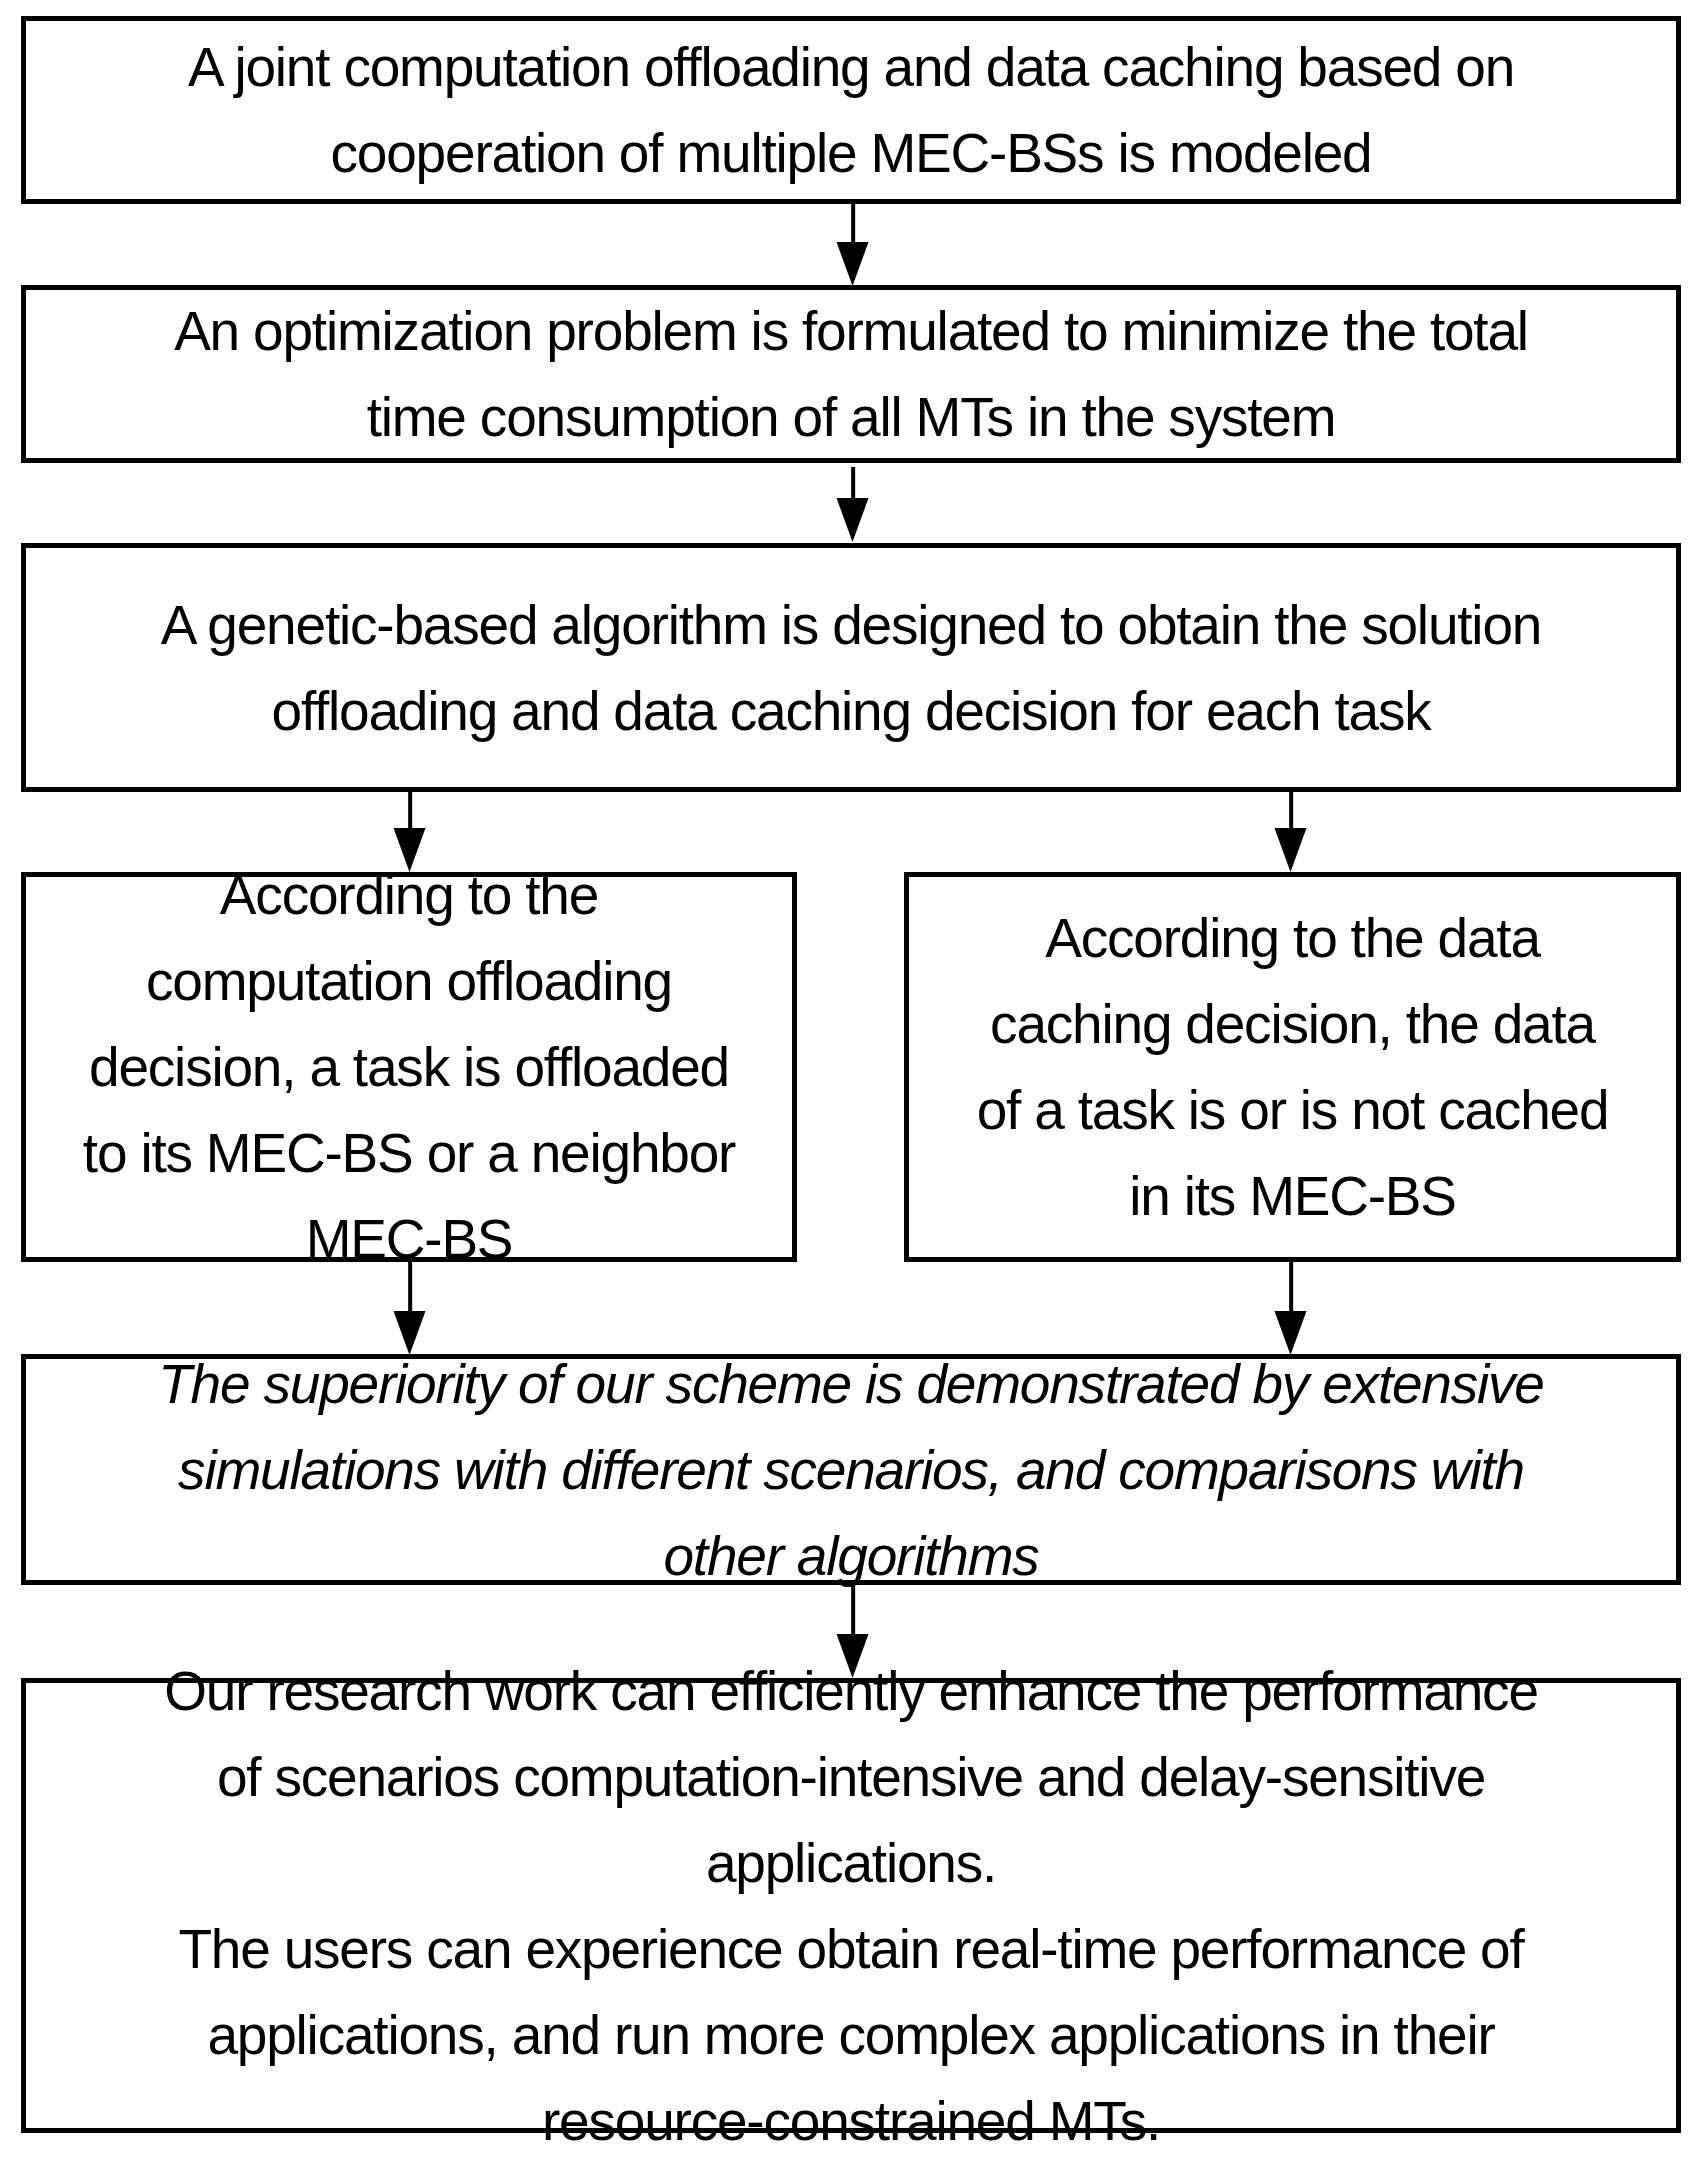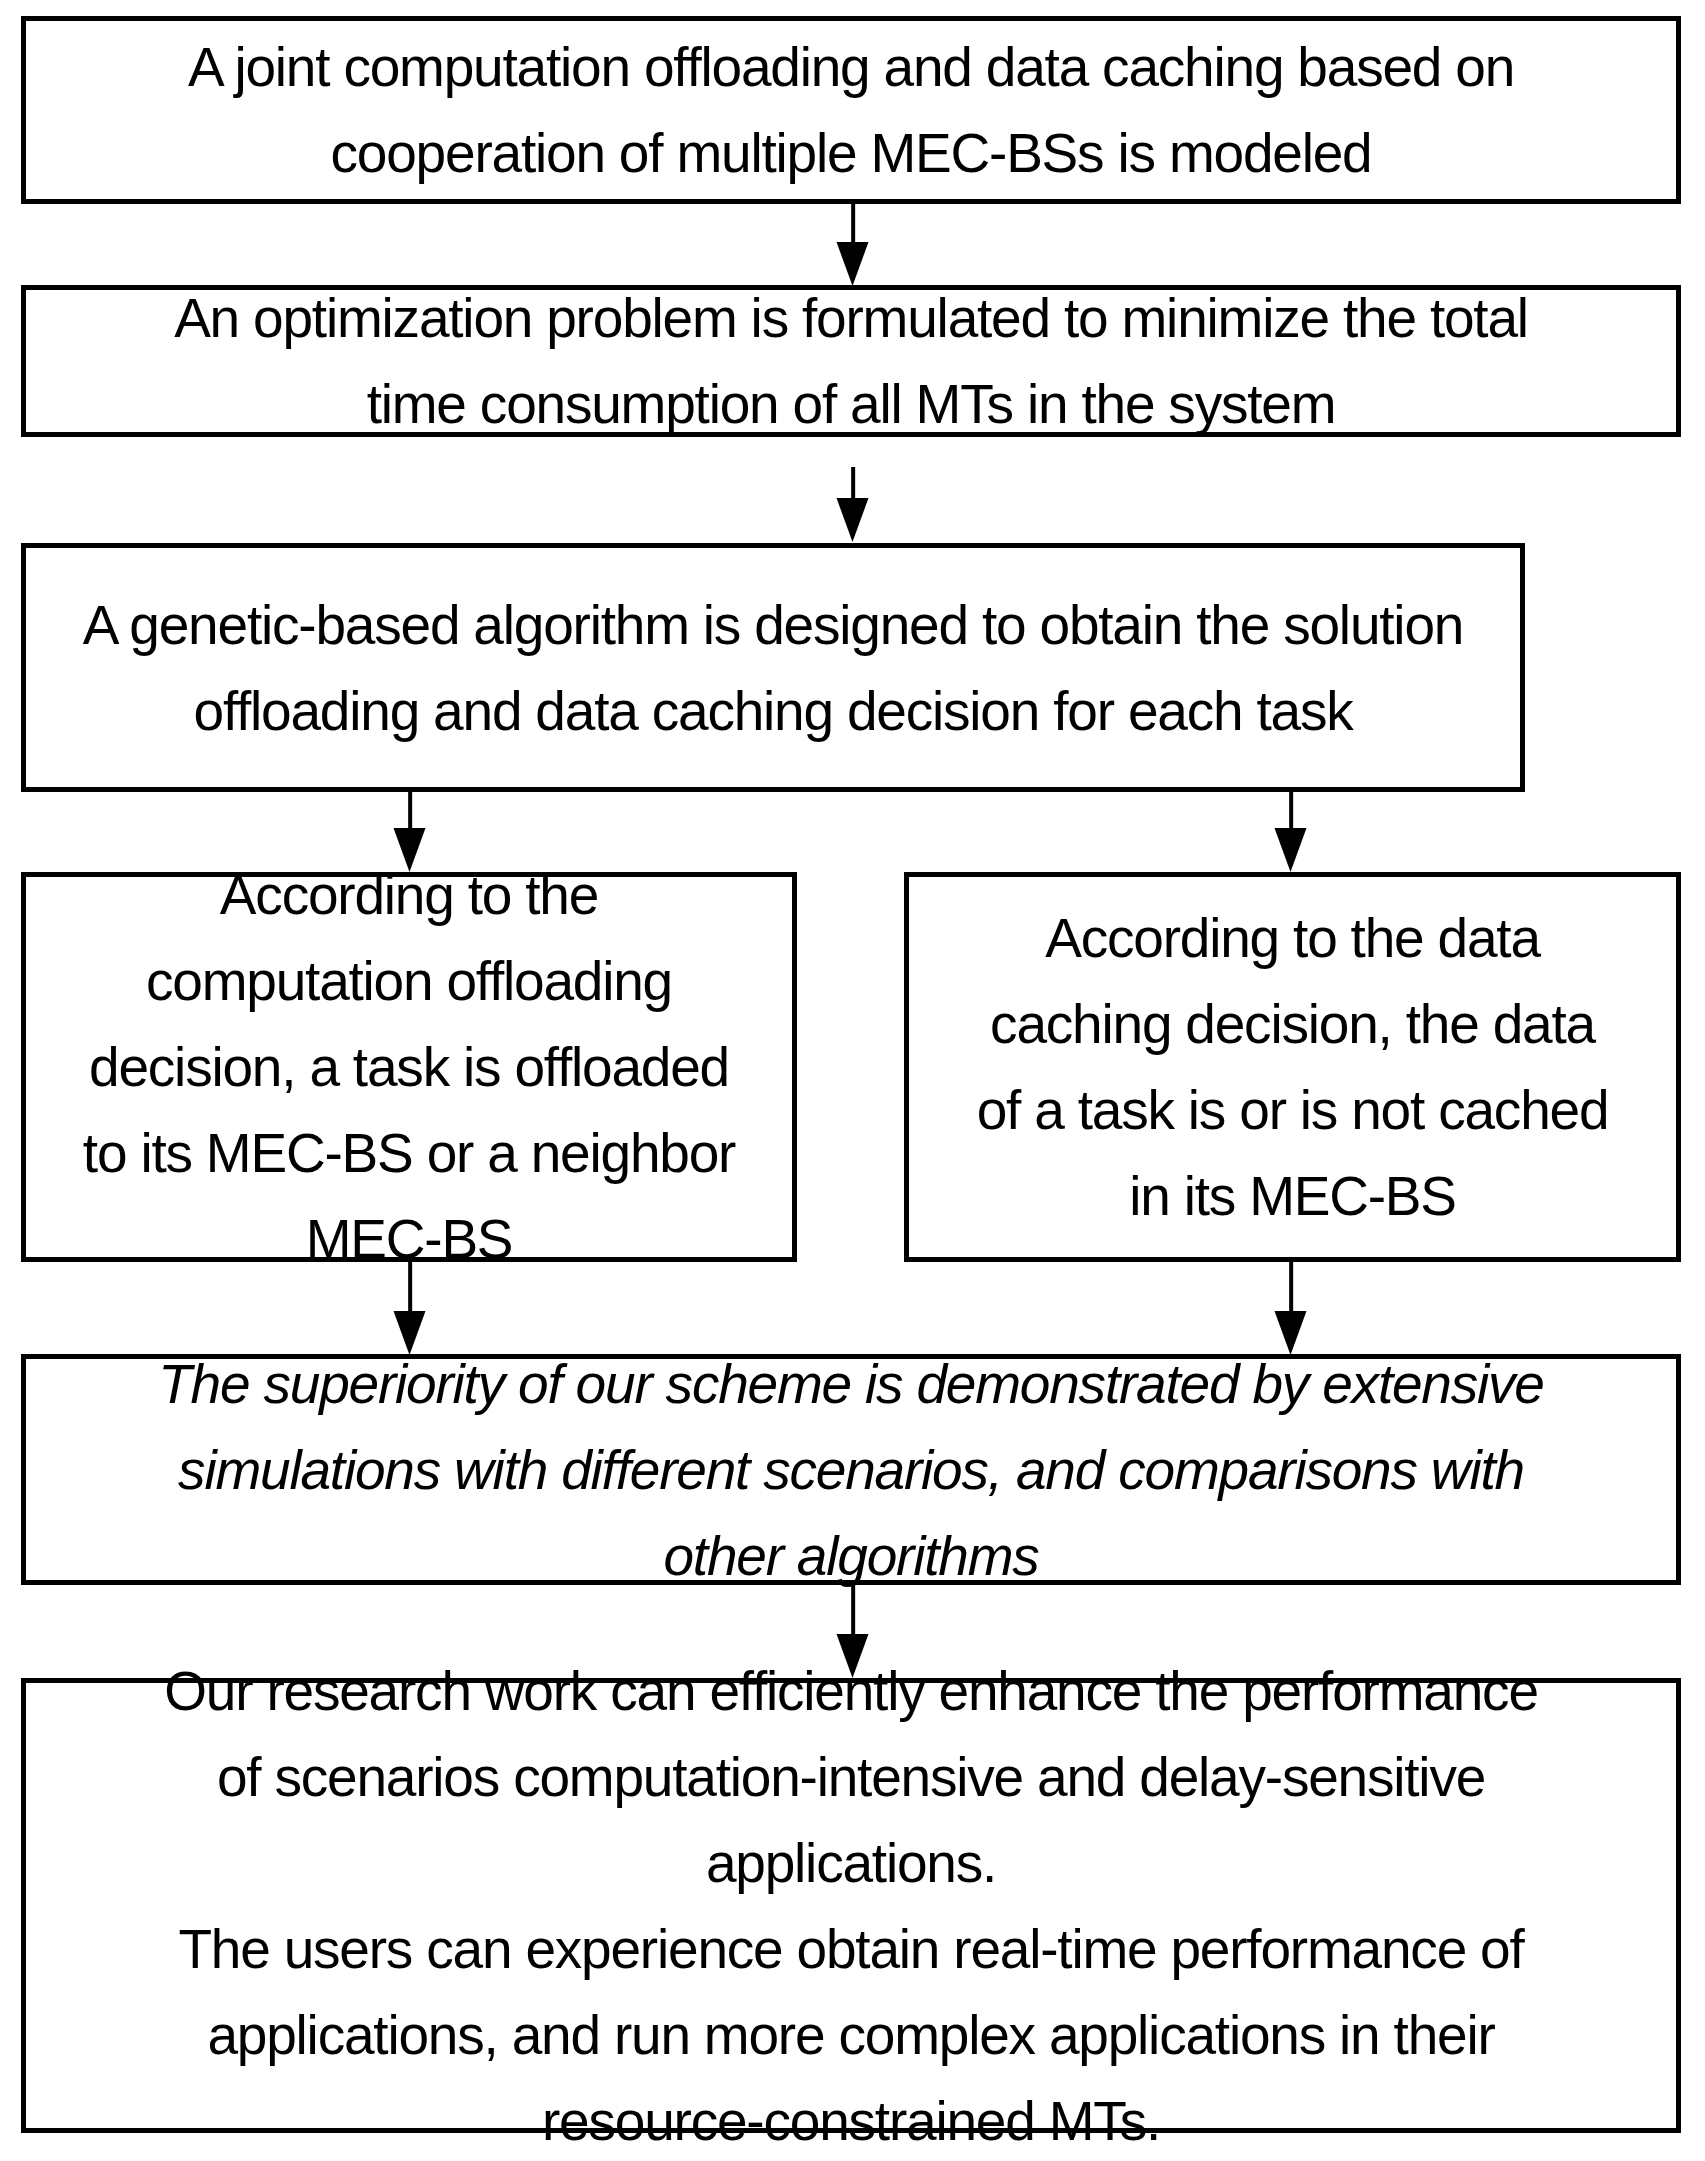--- a/index.html
+++ b/index.html
@@ -29,22 +29,22 @@
     font-weight: 300;
     letter-spacing: -1.2px;
     line-height: 70px;
     white-space: nowrap;
     gap: 16px;
   }
   .box .line { display: block; }
 
   
   .b1 { left: 21px;   top: 15.7px;   width: 1660px; height: 188px; }
-  .b2 { left: 21px;   top: 285px;  width: 1660px; height: 152px; }
-  .b3 { left: 21px;   top: 543px;  width: 1504px; height: 249px; }
+  .b2 { left: 21px;   top: 285px;  width: 1660px; height: 178px; }
+  .b3 { left: 21px;   top: 543px;  width: 1660px; height: 249px; }
   .b4 { left: 21px;   top: 872px; width: 776px;  height: 390px; }
   .b5 { left: 904px; top: 872px; width: 777px;  height: 390px; }
   .b6 { left: 21px;   top: 1354px; width: 1660px; height: 231px; font-style: italic; }
   .b7 { left: 21px;   top: 1678px; width: 1660px; height: 455px; }
 
   
   .arrow {
     position: absolute;
     width: 35px;
     transform: translateX(-50%);

